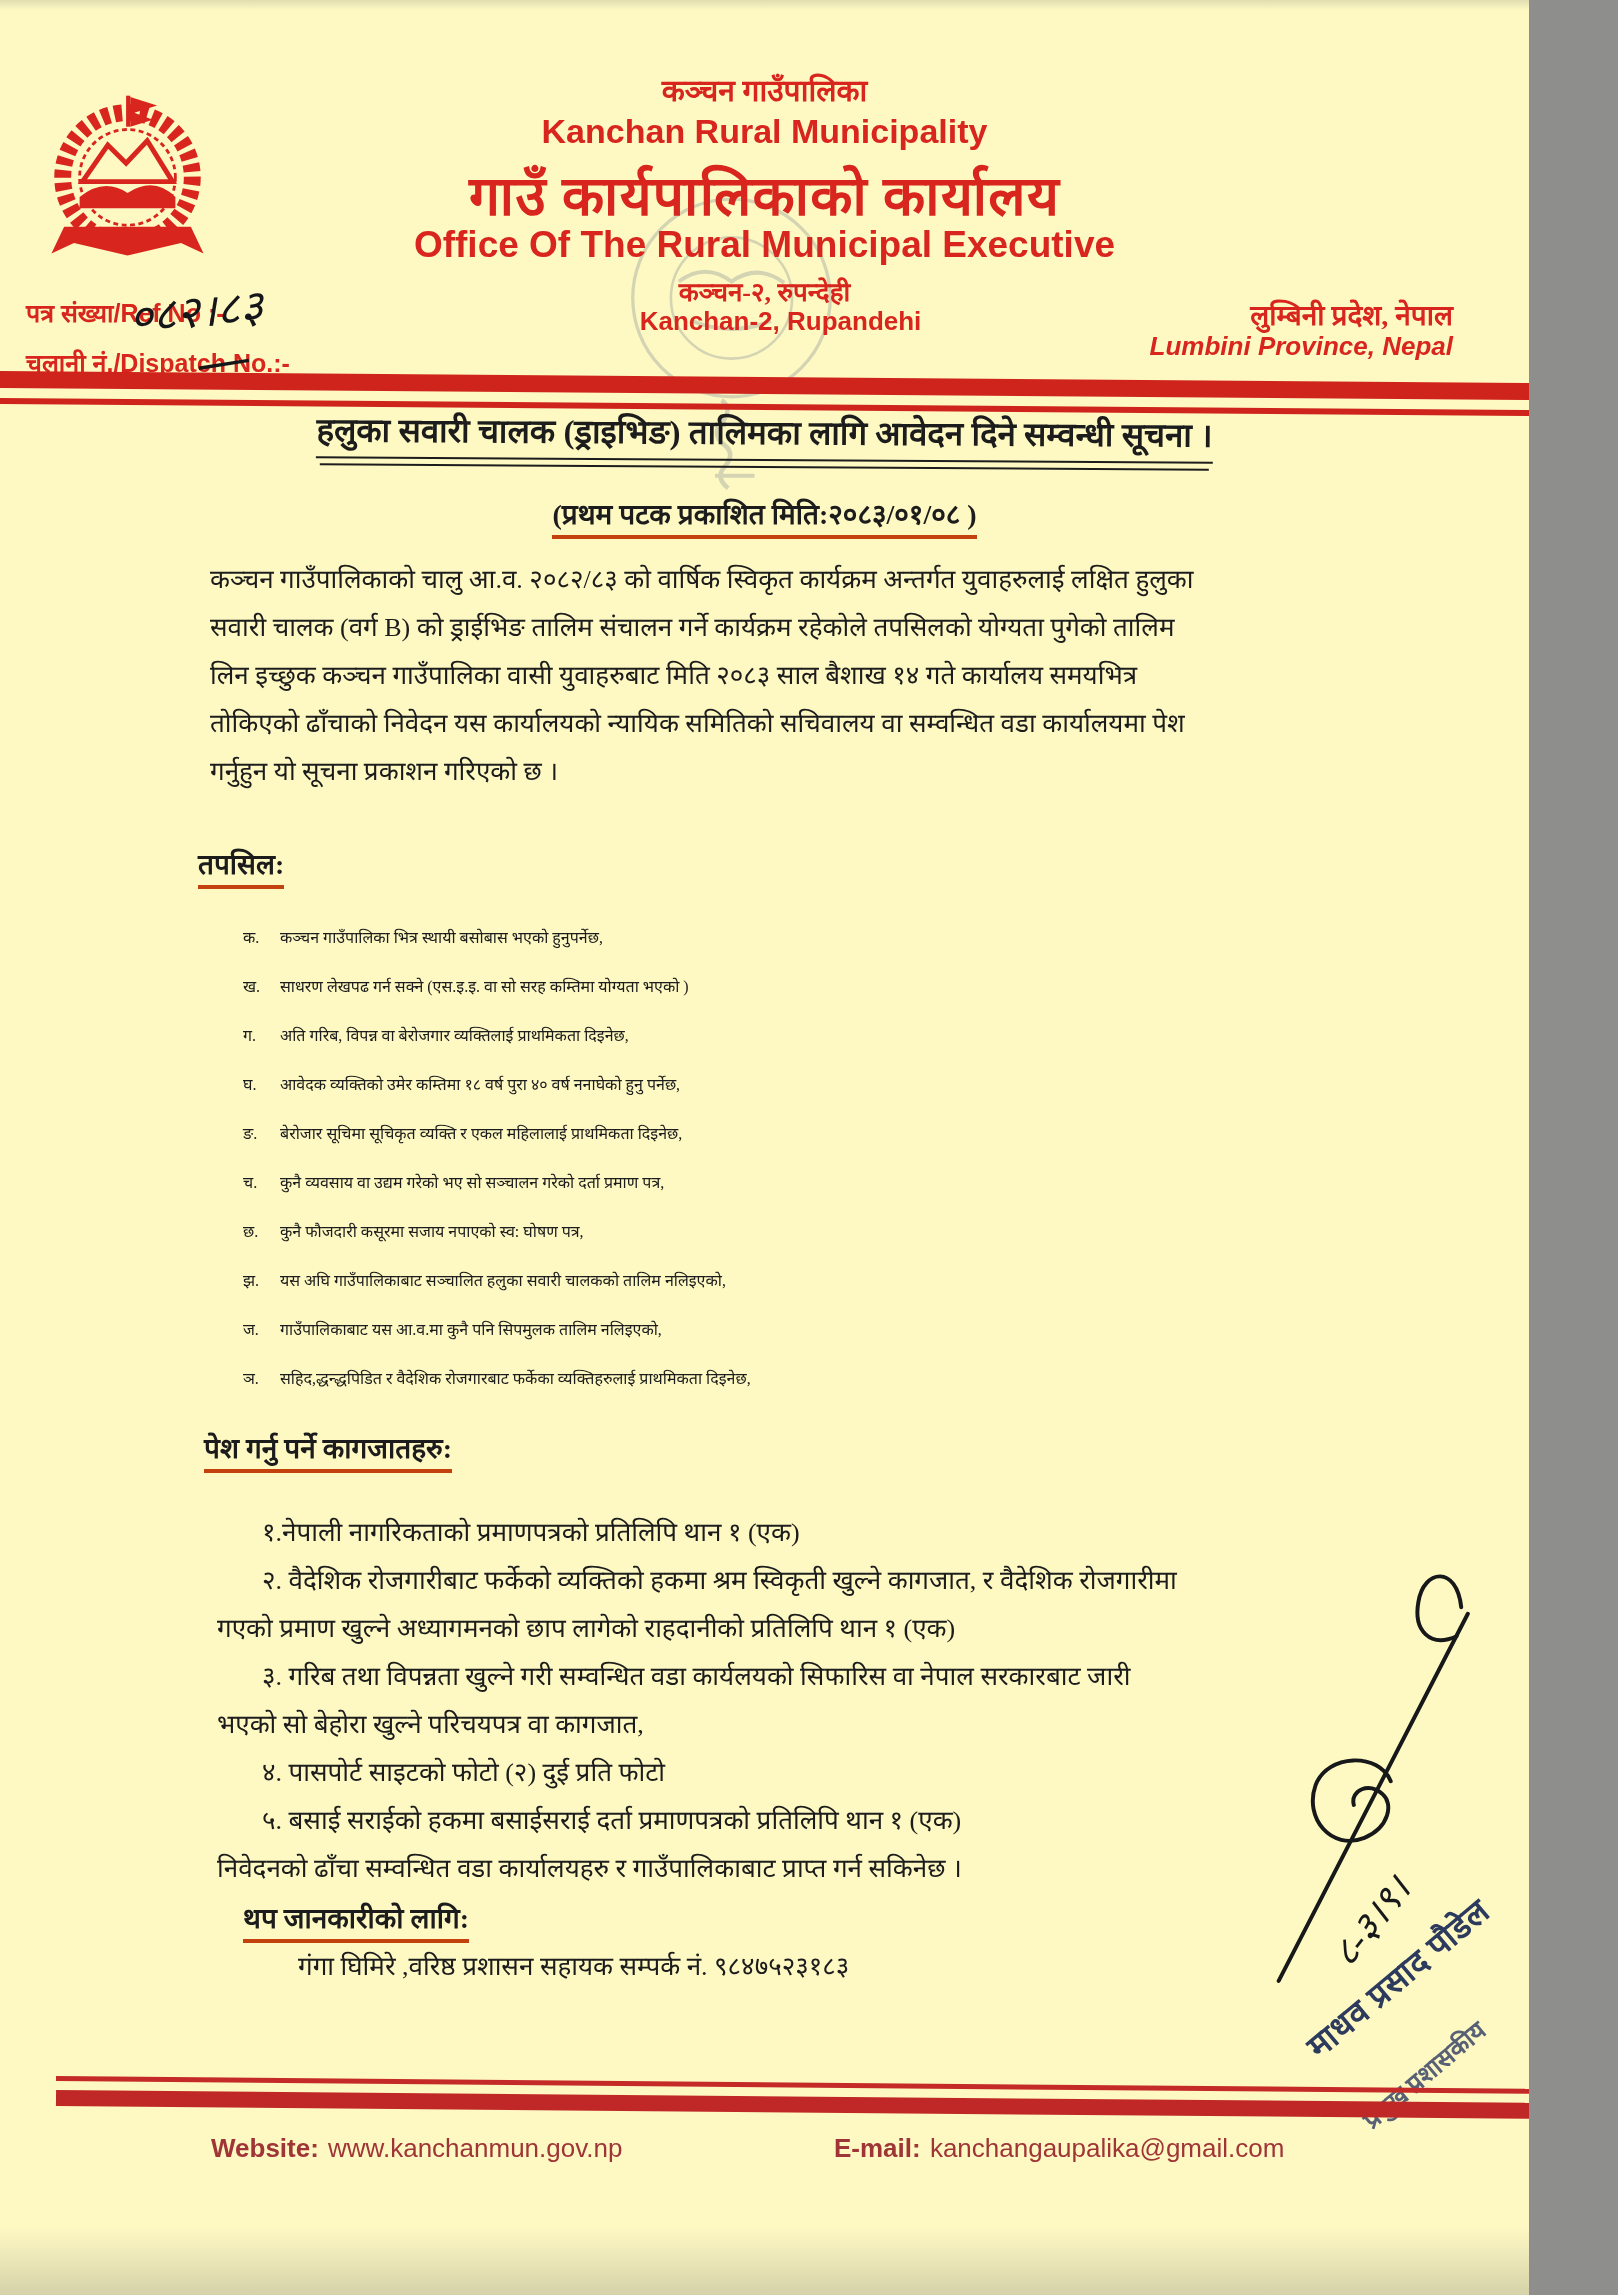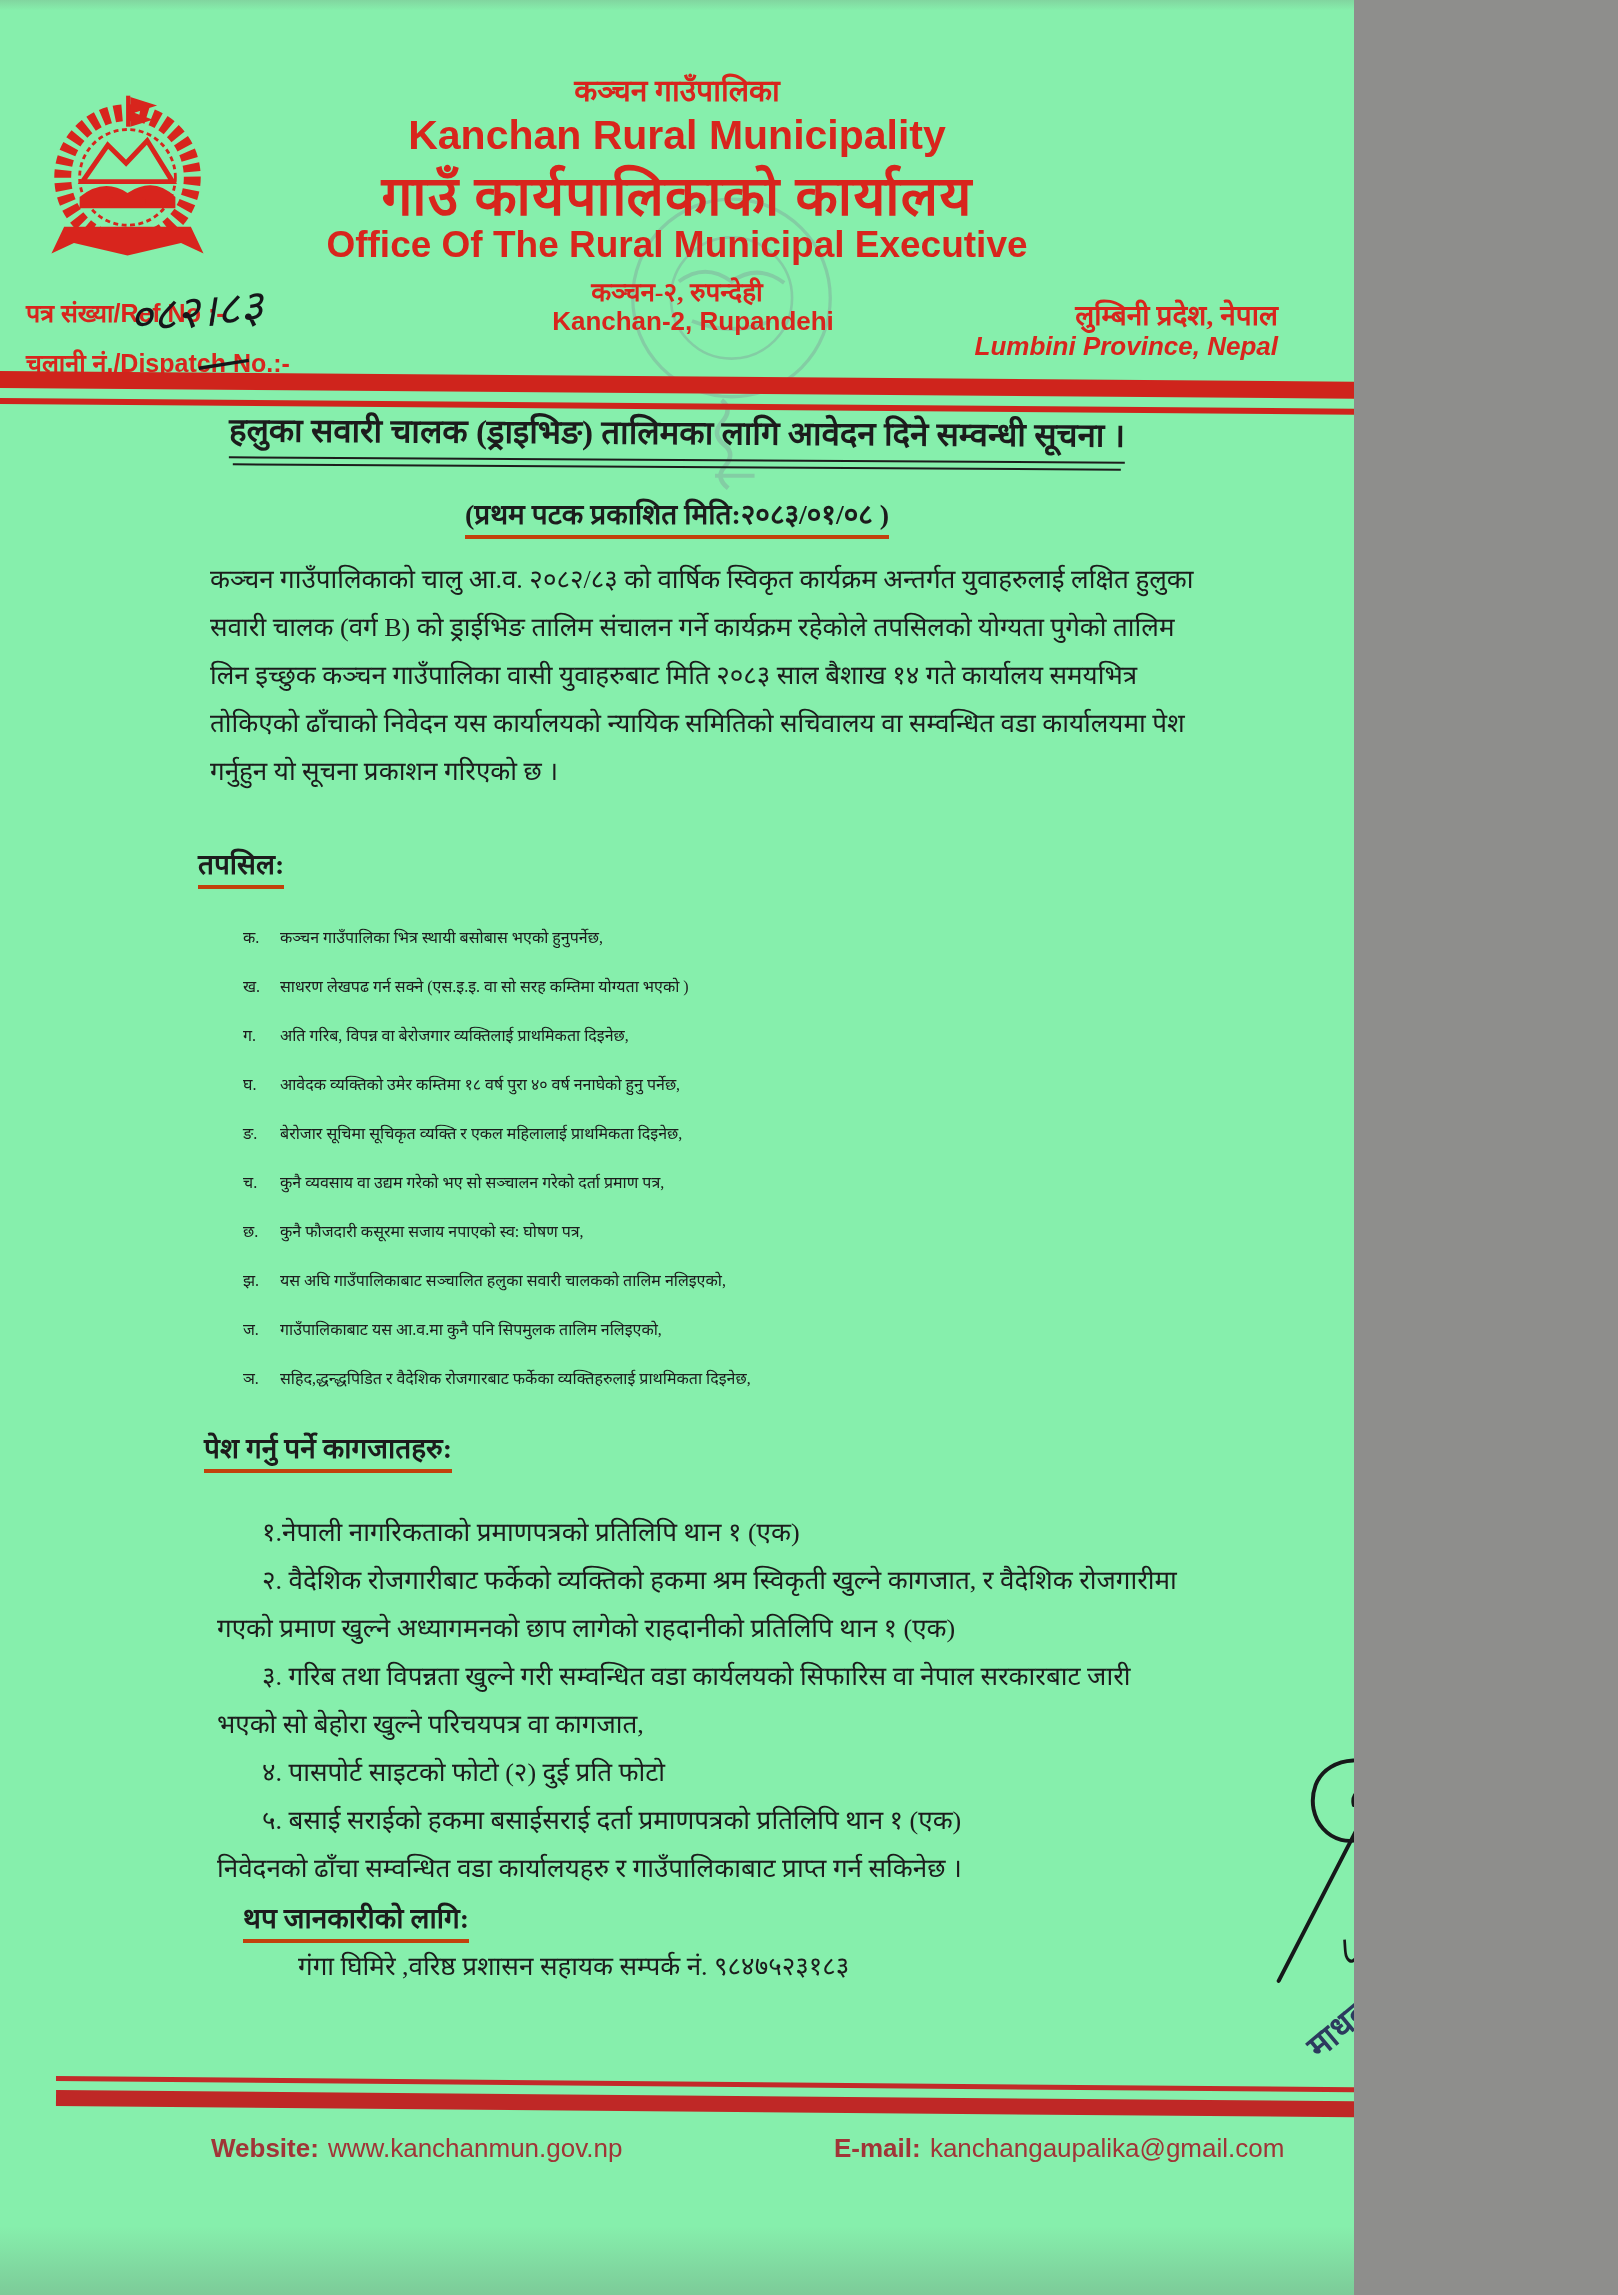--- a/index.html
+++ b/index.html
@@ -1,27 +1,27 @@
 <!DOCTYPE html>
 <html style="font-size:10.5px"><head>
 <meta charset="utf-8">
 <style>
   html,body{margin:0;padding:0;background:#8e8e8c;}
-  .page{position:relative;width:1354px;height:2295px;background:#86efac;overflow:hidden;
+  .page{position:relative;width:1529px;height:2295px;background:#fef9c3;overflow:hidden;
         font-family:"Liberation Serif","DejaVu Serif",serif;color:#1c1c1c;}
   .page::before{content:"";position:absolute;left:0;top:0;right:0;bottom:0;pointer-events:none;
         background:linear-gradient(180deg,rgba(110,110,108,.20),rgba(0,0,0,0) 10.5px,
         rgba(0,0,0,0) 97%,rgba(95,95,93,.25));}
   .abs{position:absolute;}
   .red{color:#d8251d;}
   .b{font-weight:bold;}
   .ctr{left:0;width:100%;text-align:center;}
   
   .h-np1{top:69px;font-size:30px;}
-  .h-en1{top:112px;font-size:41px;font-family:"Liberation Sans",sans-serif;}
+  .h-en1{top:112px;font-size:34px;font-family:"Liberation Sans",sans-serif;}
   .h-np2{top:156px;font-size:55px;letter-spacing:1.3px;}
   .h-en2{top:224px;font-size:37px;font-family:"Liberation Sans",sans-serif;}
   .h-np3{top:273px;font-size:26px;}
   .h-en3{top:306px;font-size:26px;font-family:"Liberation Sans",sans-serif;padding-left:16px;}
   .prov{right:76px;text-align:right;}
   .prov-np{top:295px;font-size:28px;}
   .prov-en{top:331px;font-size:26px;font-style:italic;font-family:"Liberation Sans",sans-serif;}
   .ref-lbl{left:26px;top:295px;font-size:25px;font-family:"Liberation Sans",sans-serif;}
   .dis-lbl{left:26px;top:345px;font-size:25px;font-family:"Liberation Sans",sans-serif;}
   .ref-val{left:129px;top:279px;font-size:45px;font-style:italic;transform:rotate(-5deg);color:#15161a;}

